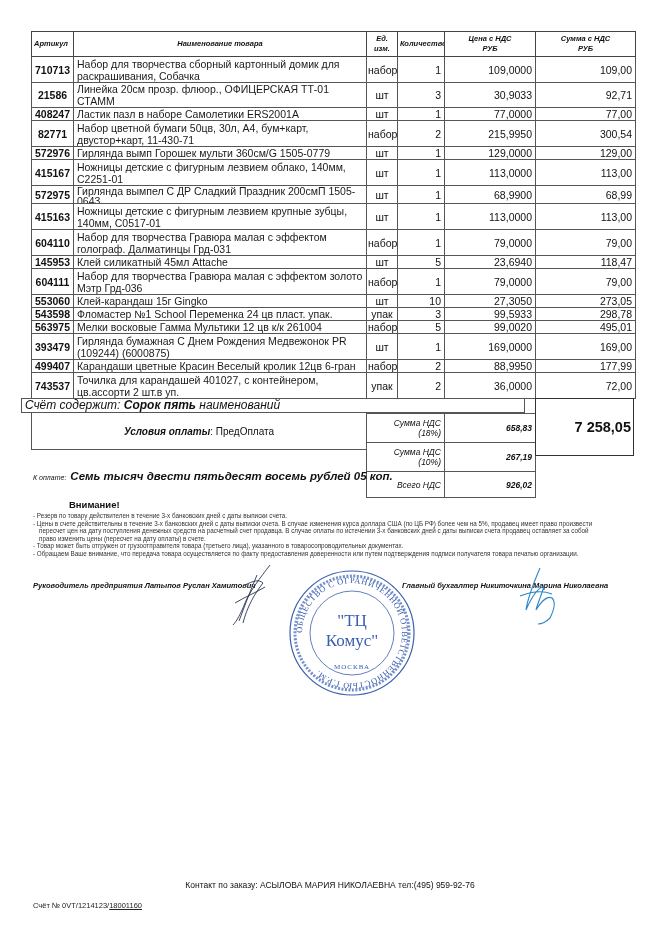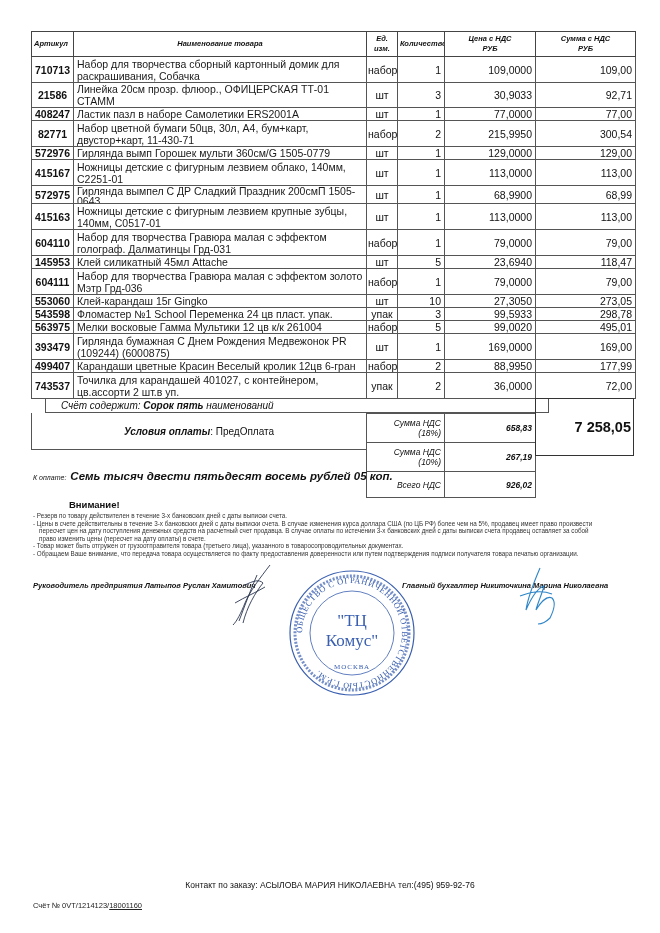--- a/index.html
+++ b/index.html
@@ -19,22 +19,22 @@
   tr.rclip td.name div { height:17px; overflow:hidden; line-height:10px; }
   td.name { color:#1a1a1a; }
   table.items tr.items-row td { border-color:#555; }
   .vat-table { position:absolute; left:366px; top:413px; border-collapse:collapse; }
   .vat-table td { border:1px solid #555; font-size:8.5px; font-style:italic; height:17px; padding:4px 3px; }
   .vat-table td.lbl { width:71px; text-align:right; }
   .vat-table td.val { width:84px; text-align:right; font-weight:bold; }
   .total-box { position:absolute; left:535px; top:398px; width:99px; height:58px; border:1px solid #333; border-left:1px solid #333;
                display:flex; align-items:center; justify-content:flex-end; padding-right:2px; box-sizing:border-box;
                font-weight:bold; font-size:14.5px; }
-  .contains { position:absolute; left:45px; top:398px; width:504px; height:15px; border:1px solid #555; box-sizing:border-box;
-              font-size:10px; font-style:italic; padding-left:15px; line-height:13px; }
+  .contains { position:absolute; left:21px; top:398px; width:504px; height:15px; border:1px solid #555; box-sizing:border-box;
+              font-size:12px; font-style:italic; padding-left:3px; line-height:13px; }
   .terms { position:absolute; left:31px; top:413px; width:336px; height:37px; border:1px solid #555; border-top:none; box-sizing:border-box;
            font-size:10px; text-align:center; line-height:37px; }
   .terms b { font-style:italic; }
   .topay { position:absolute; left:33px; top:466px; white-space:nowrap; }
   .topay .lbl { font-size:7px; font-style:italic; margin-right:4px; }
   .topay .val { font-size:11.5px; font-style:italic; font-weight:bold; }
   .attention { position:absolute; left:33px; top:499px; font-weight:bold; font-size:9.5px;padding-left:36px; }
   .notes { position:absolute; left:33px; top:512px; width:605px; font-size:6.3px; line-height:7.6px; color:#333; }
   .notes div { white-space:nowrap; }
   .notes .ind { padding-left:6px; }

